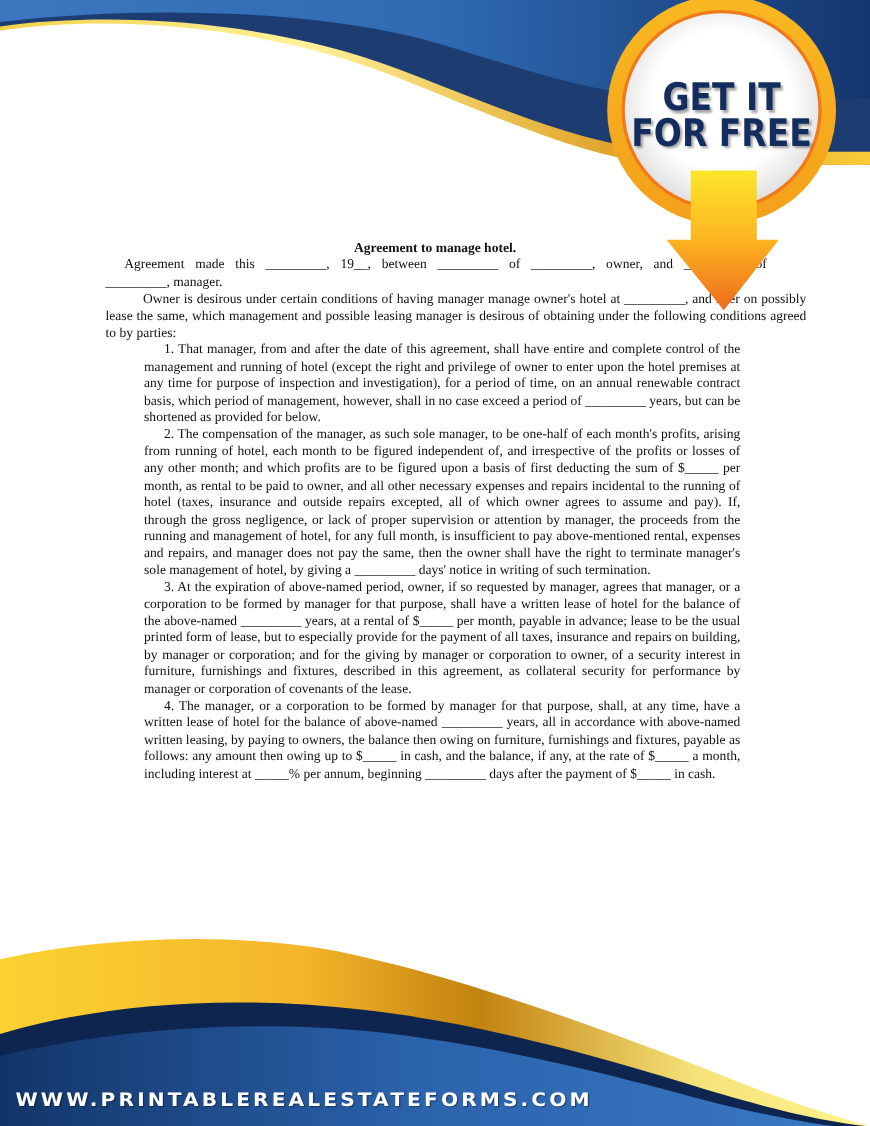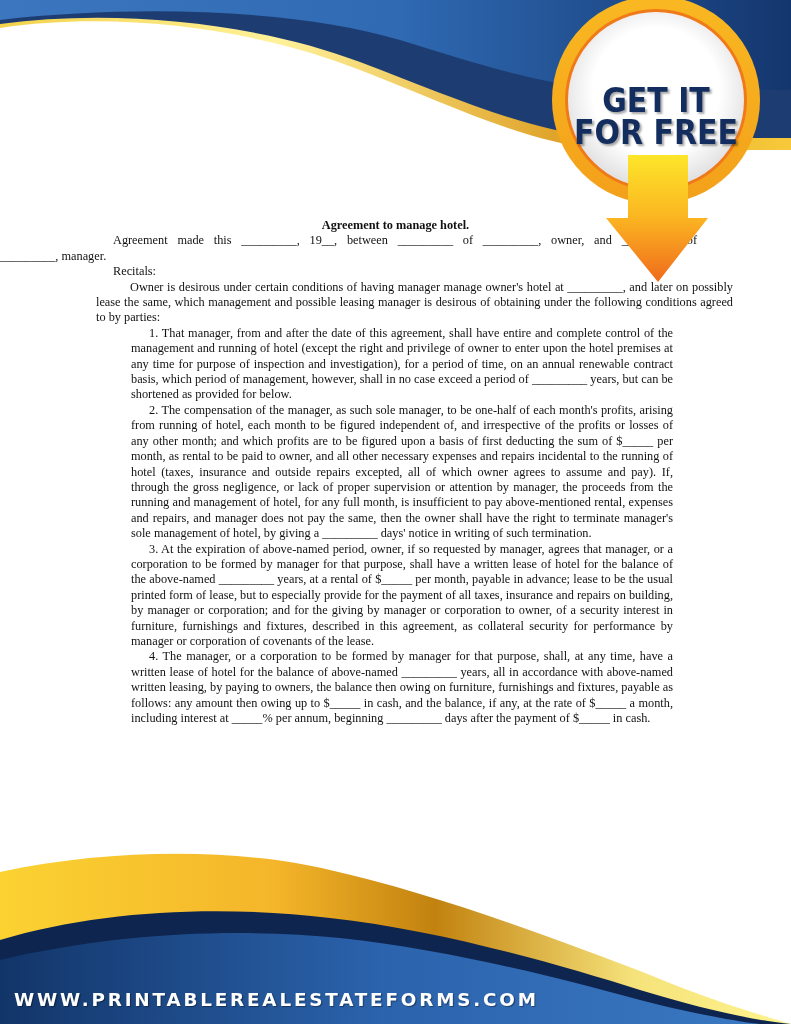--- a/index.html
+++ b/index.html
@@ -8,35 +8,35 @@
     background: #ffffff;
     font-family: "Liberation Serif", "DejaVu Serif", serif;
     color: #111;
   }
   .bg-svg { position: absolute; left: 0; top: 0; width: 791px; height: 1024px; z-index: 0; }
 
   .badge {
     position: absolute; left: 0; top: 0; width: 791px; height: 300px; z-index: 3; pointer-events: none;
   }
   .badge-text {
-    position: absolute; left: 566px; top: 84px; width: 180px; text-align: center;
+    position: absolute; left: 566px; top: 74px; width: 180px; text-align: center;
     font-family: "DejaVu Sans", "Liberation Sans", sans-serif; font-weight: bold;
     color: #132d5e; line-height: 32px; font-size: 30px; letter-spacing: 0px;
     text-shadow: 2px 2px 2px rgba(0,0,0,0.35);
     z-index: 4; pointer-events: auto; cursor: pointer;
   }
   .badge-text span { display: block; transform: scaleY(1.15); }
 
   .doc {
     position: absolute; left: 0; top: 218px; width: 791px; z-index: 2;
     font-size: 12.3px; line-height: 15.4px;
   }
   .doc-title { text-align: center; font-weight: bold; margin: 0 0 0 0; padding-left: 0px; width: 791px; }
   .p { position: relative; text-align: justify; text-align-last: left; }
-  .p-main { margin-right: 94px; }
+  .p-main { margin-left: 96px; margin-right: 94px; }
   .p-indent { margin-left: 113px; }
   .p-item { margin-left: 131px; margin-right: 118px; text-indent: 18px; }
   .p-recital { margin-left: 96px; margin-right: 58px; text-indent: 34px; }
   .p-agree { margin-left: 96px; margin-right: 94px; text-indent: 17px; }
 
   .footer-url {
     position: absolute; left: 14px; top: 990px; z-index: 3;
     font-family: "DejaVu Sans", "Liberation Sans", sans-serif; font-weight: bold;
     color: #ffffff; font-size: 17px; letter-spacing: 2.6px;
     transform: scaleX(1.08); transform-origin: left center;
@@ -112,21 +112,20 @@
 
 <div class="badge-text">
   <span>GET IT</span>
   <span>FOR FREE</span>
 </div>
 
 <div class="doc">
   <div class="doc-title">Agreement to manage hotel.</div>
   <div class="p p-agree" style="text-align-last: justify;">Agreement made this _________, 19__, between _________ of _________, owner, and _________ of</div>
   <div class="p p-main">_________, manager.</div>
-  <div class="p p-indent">Recitals:</div>
   <div class="p p-recital">Owner is desirous under certain conditions of having manager manage owner's hotel at _________, and later on possibly lease the same, which management and possible leasing manager is desirous of obtaining under the following conditions agreed to by parties:</div>
   <div class="p p-item">1. That manager, from and after the date of this agreement, shall have entire and complete control of the management and running of hotel (except the right and privilege of owner to enter upon the hotel premises at any time for purpose of inspection and investigation), for a period of time, on an annual renewable contract basis, which period of management, however, shall in no case exceed a period of _________ years, but can be shortened as provided for below.</div>
   <div class="p p-item">2. The compensation of the manager, as such sole manager, to be one-half of each month's profits, arising from running of hotel, each month to be figured independent of, and irrespective of the profits or losses of any other month; and which profits are to be figured upon a basis of first deducting the sum of $_____ per month, as rental to be paid to owner, and all other necessary expenses and repairs incidental to the running of hotel (taxes, insurance and outside repairs excepted, all of which owner agrees to assume and pay). If, through the gross negligence, or lack of proper supervision or attention by manager, the proceeds from the running and management of hotel, for any full month, is insufficient to pay above-mentioned rental, expenses and repairs, and manager does not pay the same, then the owner shall have the right to terminate manager's sole management of hotel, by giving a _________ days' notice in writing of such termination.</div>
   <div class="p p-item">3. At the expiration of above-named period, owner, if so requested by manager, agrees that manager, or a corporation to be formed by manager for that purpose, shall have a written lease of hotel for the balance of the above-named _________ years, at a rental of $_____ per month, payable in advance; lease to be the usual printed form of lease, but to especially provide for the payment of all taxes, insurance and repairs on building, by manager or corporation; and for the giving by manager or corporation to owner, of a security interest in furniture, furnishings and fixtures, described in this agreement, as collateral security for performance by manager or corporation of covenants of the lease.</div>
   <div class="p p-item">4. The manager, or a corporation to be formed by manager for that purpose, shall, at any time, have a written lease of hotel for the balance of above-named _________ years, all in accordance with above-named written leasing, by paying to owners, the balance then owing on furniture, furnishings and fixtures, payable as follows: any amount then owing up to $_____ in cash, and the balance, if any, at the rate of $_____ a month, including interest at _____% per annum, beginning _________ days after the payment of $_____ in cash.</div>
 </div>
 
 <div class="footer-url">WWW.PRINTABLEREALESTATEFORMS.COM</div>
 
 </body></html>

